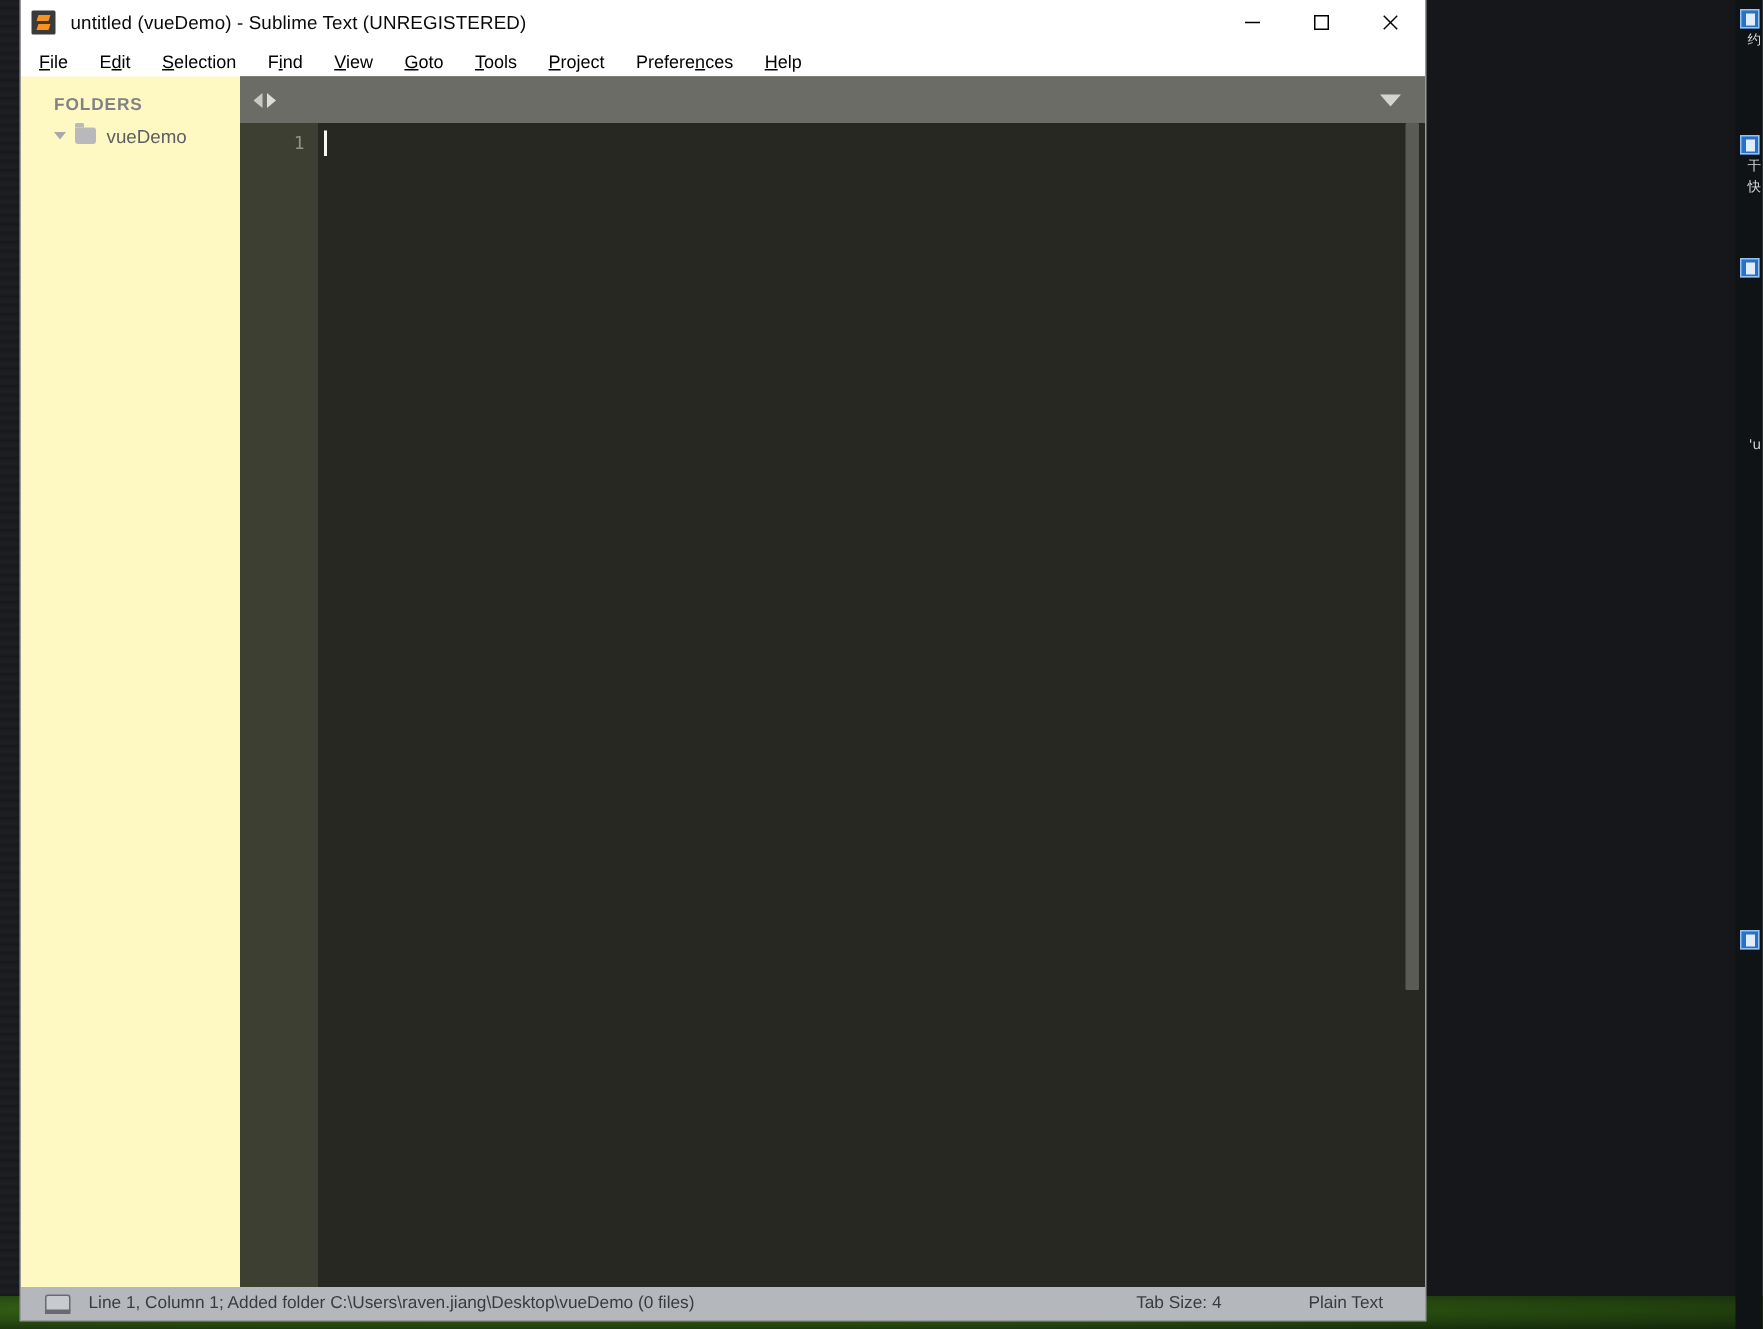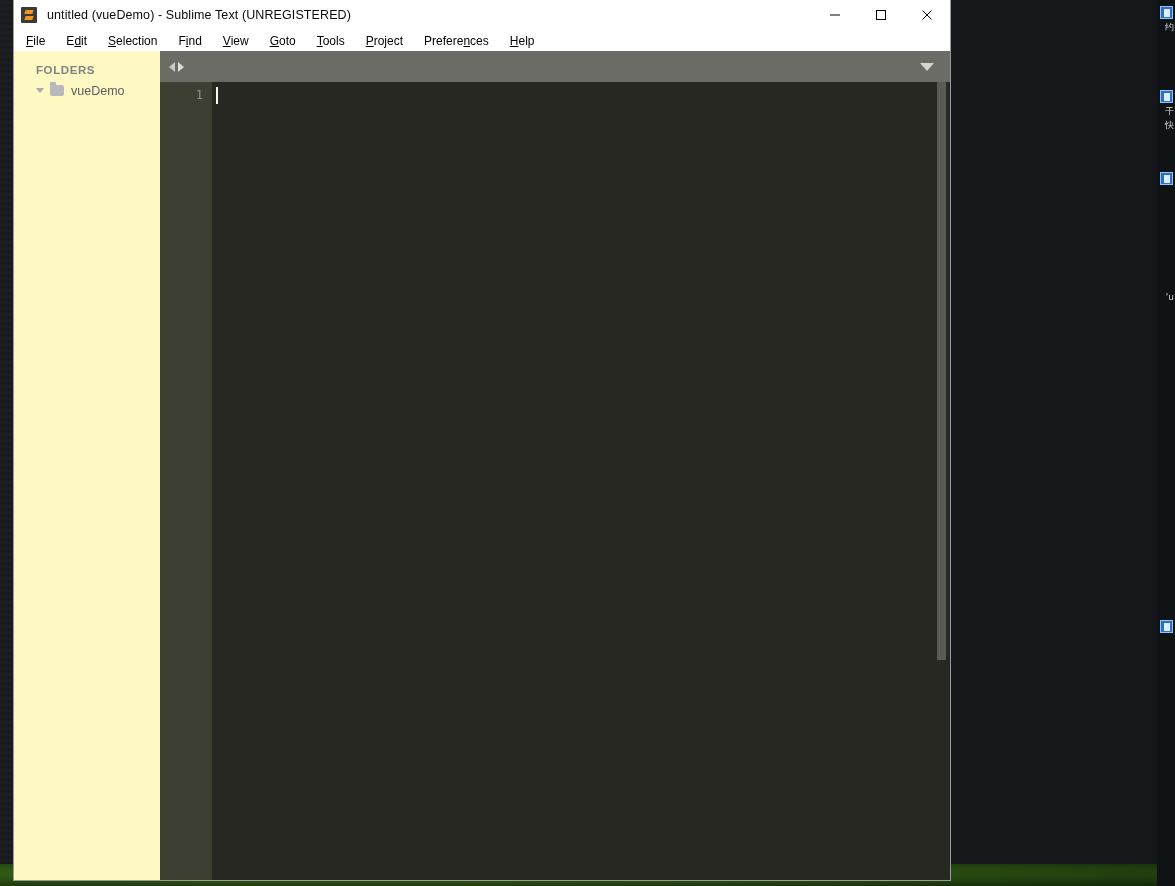--- a/index.html
+++ b/index.html
@@ -429,14 +429,22 @@
           <div id="caret"></div>
         </div>
         <div id="vscroll">
           <div id="vscroll-thumb"></div>
         </div>
       </div>
 
     </div>
   </div>
 
+  <div id="statusbar">
+    <div id="status-icon"></div>
+    <div id="status-text">Line 1, Column 1; Added folder C:\Users\raven.jiang\Desktop\vueDemo (0 files)</div>
+    <div id="status-right">
+      <div class="status-seg" id="tab-size-seg">Tab Size: 4</div>
+      <div class="status-seg" id="syntax-seg">Plain Text</div>
+    </div>
+  </div>
 
 </div>
 
 </body></html>

